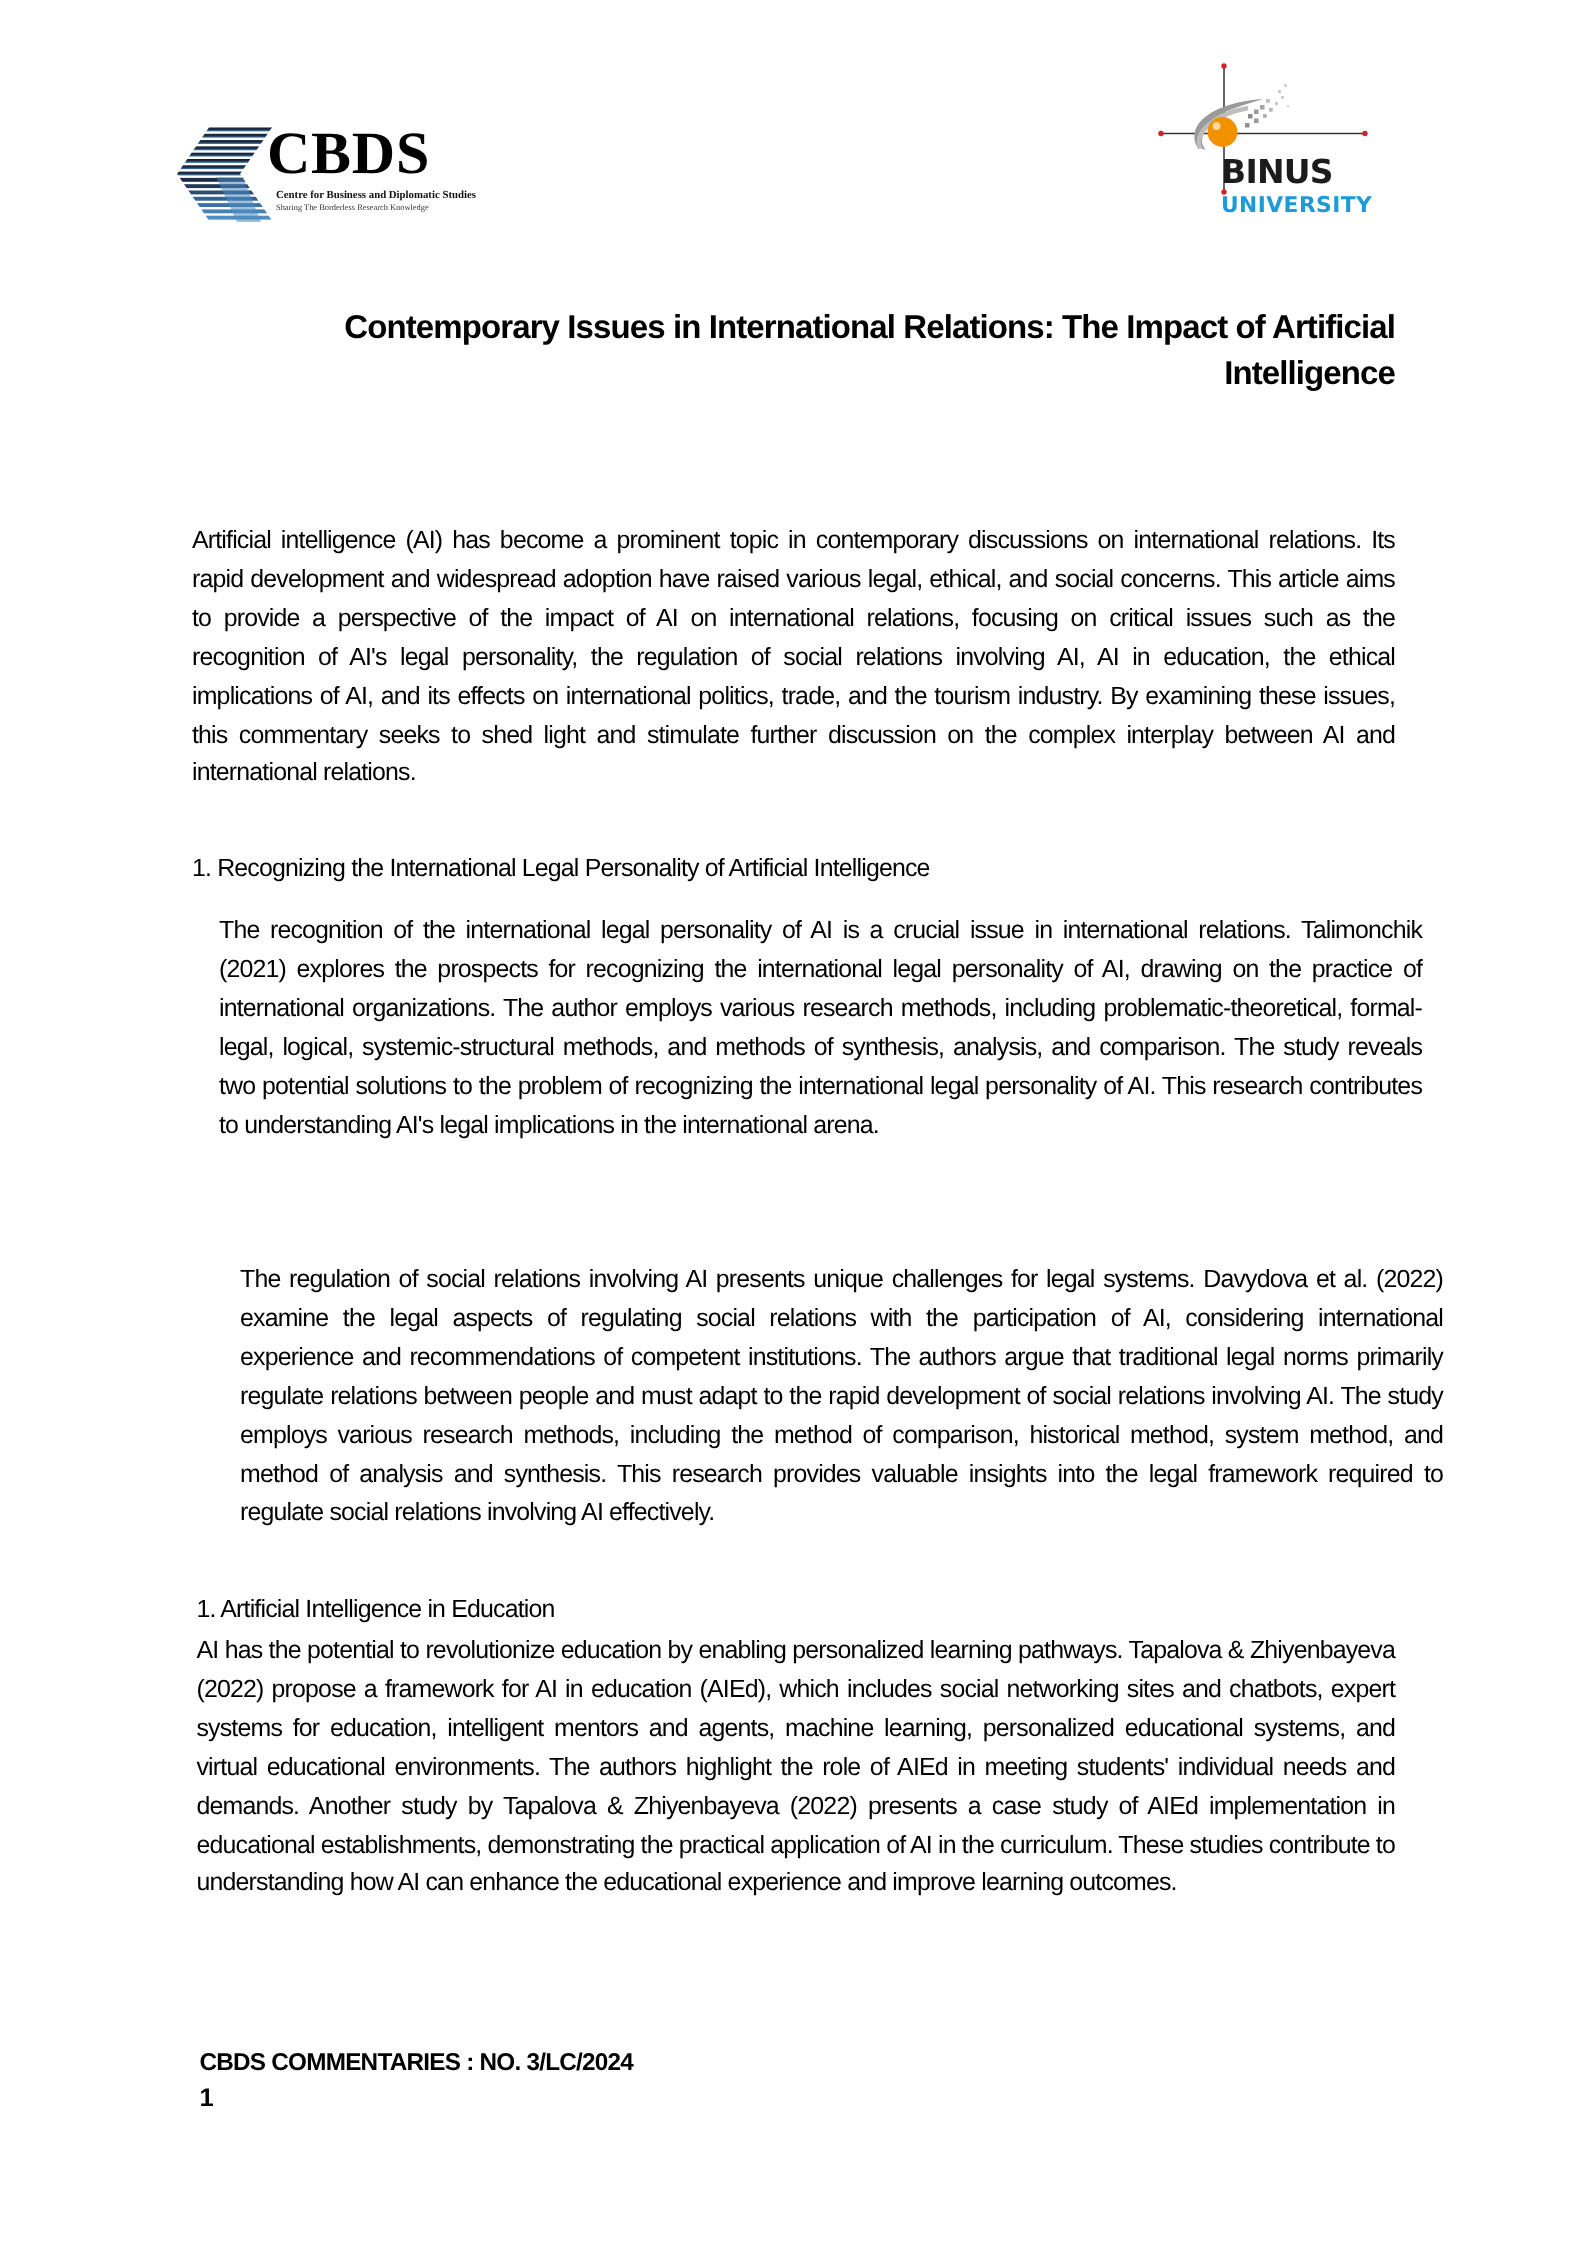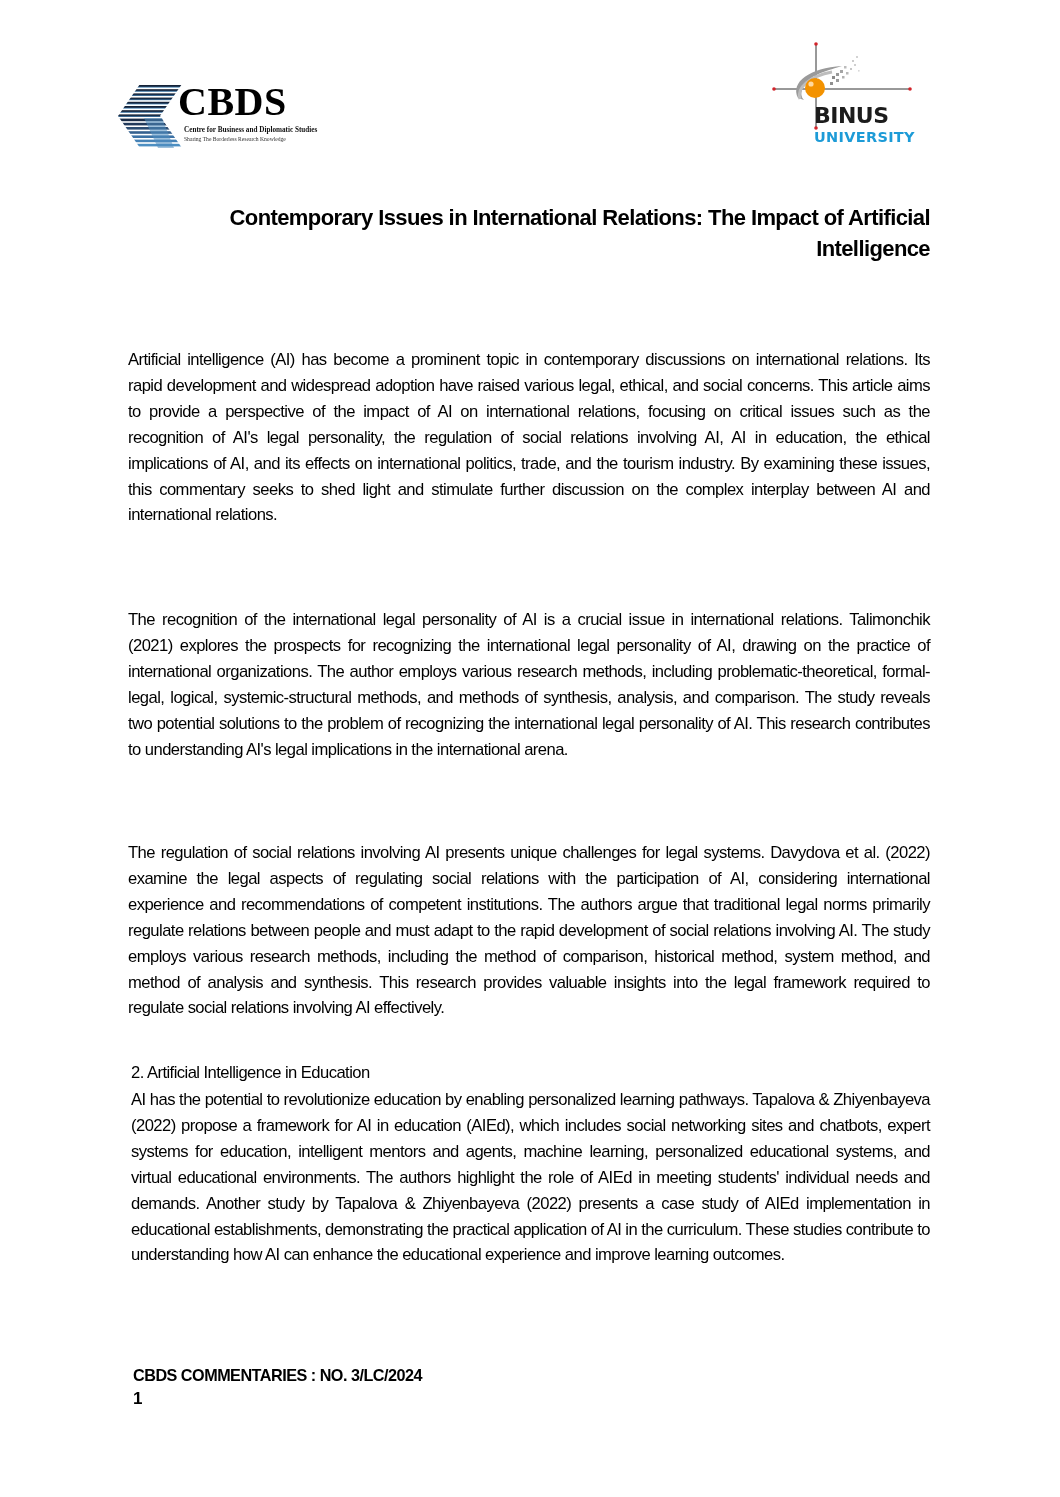--- a/index.html
+++ b/index.html
@@ -146,23 +146,23 @@
       left: 128px;
       width: 802px;
       font-family: "Liberation Sans", sans-serif;
       font-size: 16.6px;
       line-height: 22px;
       letter-spacing: -0.55px;
       color: #000;
     }
     .p-intro   { top: 347px; }
     .h-sec1    { top: 568px; }
-    .p-sec1    { top: 607px; }
+    .p-sec1    { top: 607px; margin-left: 18px; }
     .h-sec2    { top: 802px; }
-    .p-sec2    { top: 840px; }
+    .p-sec2    { top: 840px; margin-left: 32px; }
     .h-sec3    { top: 1062px; left: 131px; }
     .p-sec3    { top: 1087px; left: 131px; width: 799px; }
 
     
     .footer-series {
       position: absolute;
       left: 133px;
       top: 1364px;
       font-family: "Liberation Sans", sans-serif;
       font-weight: bold;
@@ -255,22 +255,23 @@
       <rect x="60" y="40" width="3" height="3" fill="#8f8f8f"></rect>
     </svg>
     <div class="binus-name">BINUS</div>
     <div class="binus-uni">UNIVERSITY</div>
   </div>
 
   <div class="title">Contemporary Issues in International Relations: The Impact of Artificial Intelligence</div>
 
   <div class="body-text p-intro">Artificial intelligence (AI) has become a prominent topic in contemporary discussions on international relations. Its rapid development and widespread adoption have raised various legal, ethical, and social concerns. This article aims to provide a perspective of the impact of AI on international relations, focusing on critical issues such as the recognition of AI's legal personality, the regulation of social relations involving AI, AI in education, the ethical implications of AI, and its effects on international politics, trade, and the tourism industry. By examining these issues, this commentary seeks to shed light and stimulate further discussion on the complex interplay between AI and international relations.</div>
 
+  <div class="section-heading h-sec1">1. Recognizing the International Legal Personality of Artificial Intelligence</div>
   <div class="body-text p-sec1">The recognition of the international legal personality of AI is a crucial issue in international relations. Talimonchik (2021) explores the prospects for recognizing the international legal personality of AI, drawing on the practice of international organizations. The author employs various research methods, including problematic-theoretical, formal-legal, logical, systemic-structural methods, and methods of synthesis, analysis, and comparison. The study reveals two potential solutions to the problem of recognizing the international legal personality of AI. This research contributes to understanding AI's legal implications in the international arena.</div>
 
   <div class="body-text p-sec2">The regulation of social relations involving AI presents unique challenges for legal systems. Davydova et al. (2022) examine the legal aspects of regulating social relations with the participation of AI, considering international experience and recommendations of competent institutions. The authors argue that traditional legal norms primarily regulate relations between people and must adapt to the rapid development of social relations involving AI. The study employs various research methods, including the method of comparison, historical method, system method, and method of analysis and synthesis. This research provides valuable insights into the legal framework required to regulate social relations involving AI effectively.</div>
 
-  <div class="section-heading h-sec3">2. Artificial Intelligence in Education</div>
+  <div class="section-heading h-sec3">1. Artificial Intelligence in Education</div>
   <div class="body-text p-sec3">AI has the potential to revolutionize education by enabling personalized learning pathways. Tapalova &amp; Zhiyenbayeva (2022) propose a framework for AI in education (AIEd), which includes social networking sites and chatbots, expert systems for education, intelligent mentors and agents, machine learning, personalized educational systems, and virtual educational environments. The authors highlight the role of AIEd in meeting students' individual needs and demands. Another study by Tapalova &amp; Zhiyenbayeva (2022) presents a case study of AIEd implementation in educational establishments, demonstrating the practical application of AI in the curriculum. These studies contribute to understanding how AI can enhance the educational experience and improve learning outcomes.</div>
 
   <div class="footer-series">CBDS COMMENTARIES : NO. 3/LC/2024</div>
   <div class="footer-page">1</div>
 </div>
 
 </body></html>

